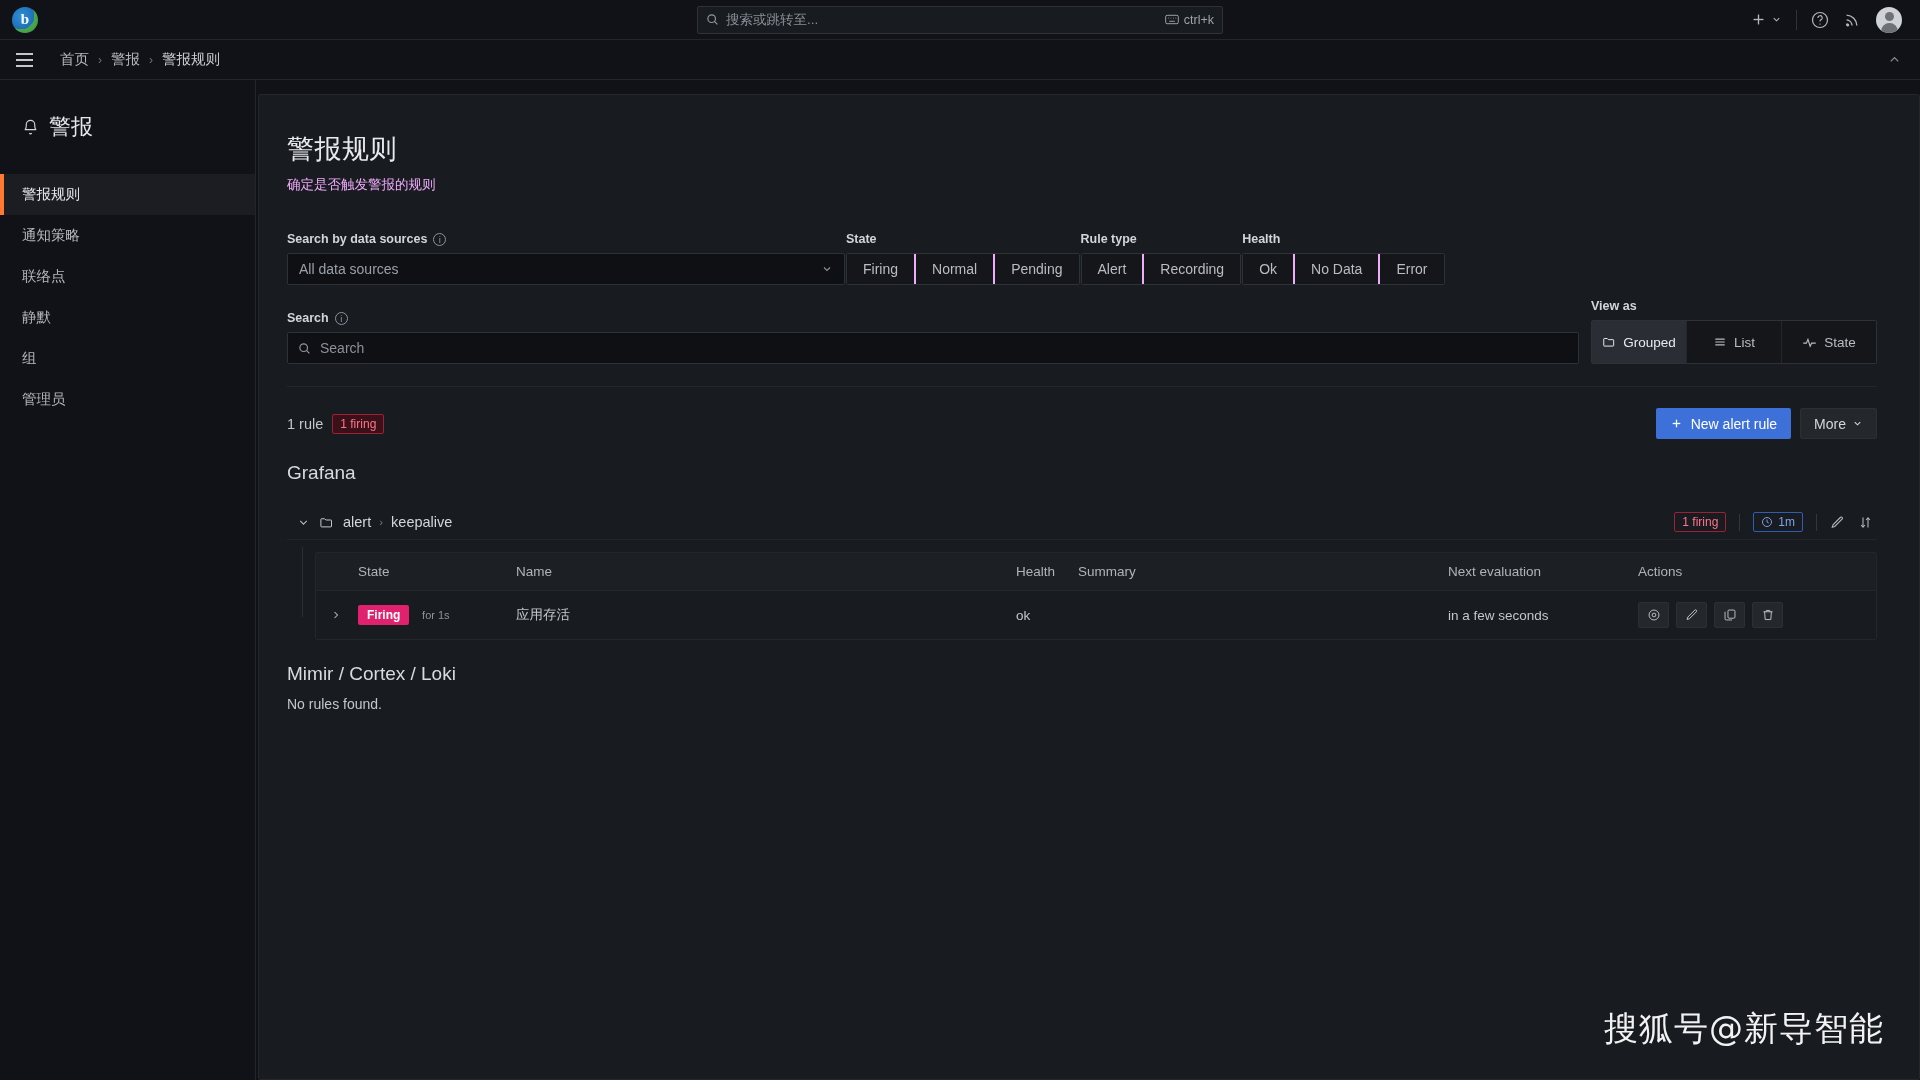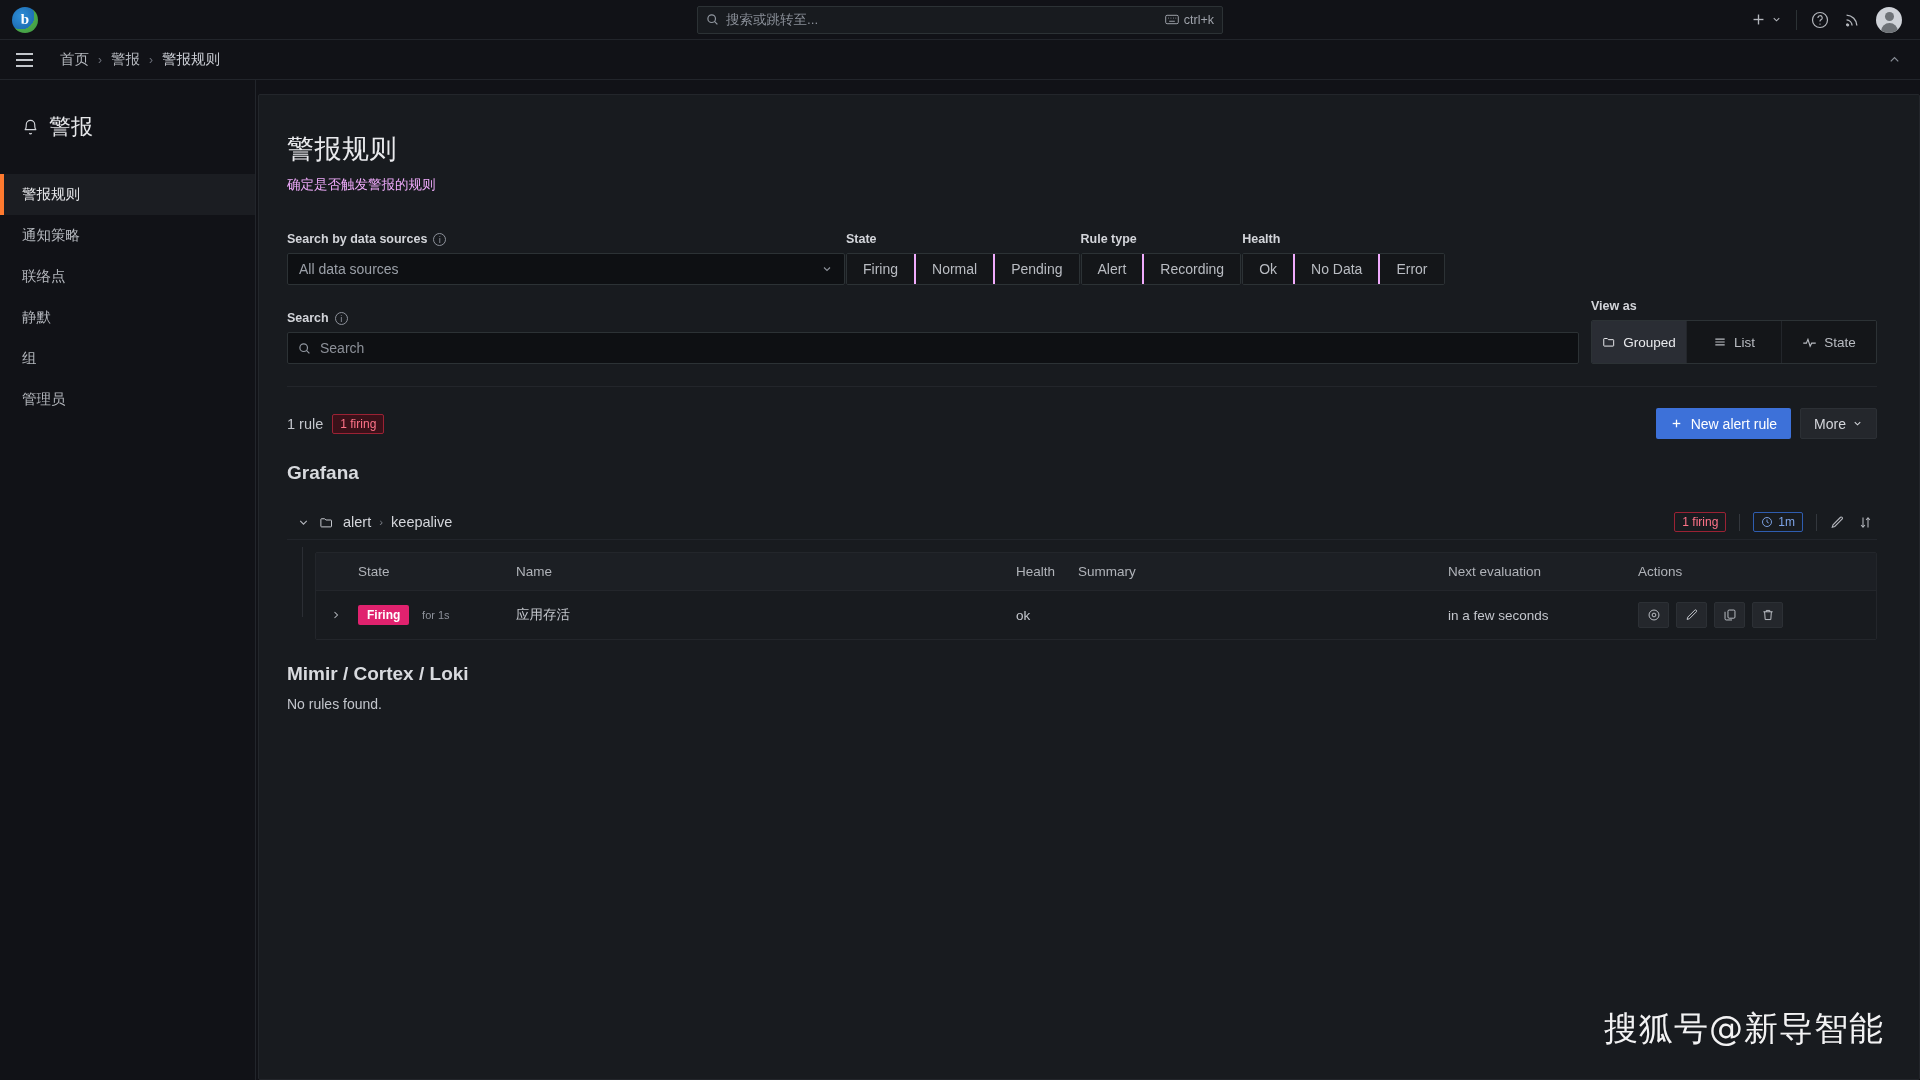--- a/index.html
+++ b/index.html
@@ -241,21 +241,21 @@
     background: #24272c;
     color: #d4d6db;
     border: 1px solid #2c3035; border-radius: 2px;
     height: 31px; padding: 0 13px;
     font-size: 14px; font-family: inherit;
     display: flex; align-items: center; gap: 6px;
     cursor: pointer;
   }
 
   
-  .section-title { font-size: 19px; color: #d8dade; margin-top: 23px; font-weight: 700; }
+  .section-title { font-size: 19px; color: #d8dade; margin-top: 23px; font-weight: 400; }
 
   .group-header {
     display: flex; align-items: center;
     margin-top: 21px;
     padding: 7px 4px 7px 10px;
     border-bottom: 1px solid #22252b;
     gap: 9px;
   }
   .chev-down { color: #b4b7bd; font-size: 12px; cursor: pointer; }
   .grp-path { display: flex; align-items: center; gap: 8px; font-size: 14.5px; color: #d4d6db; }

